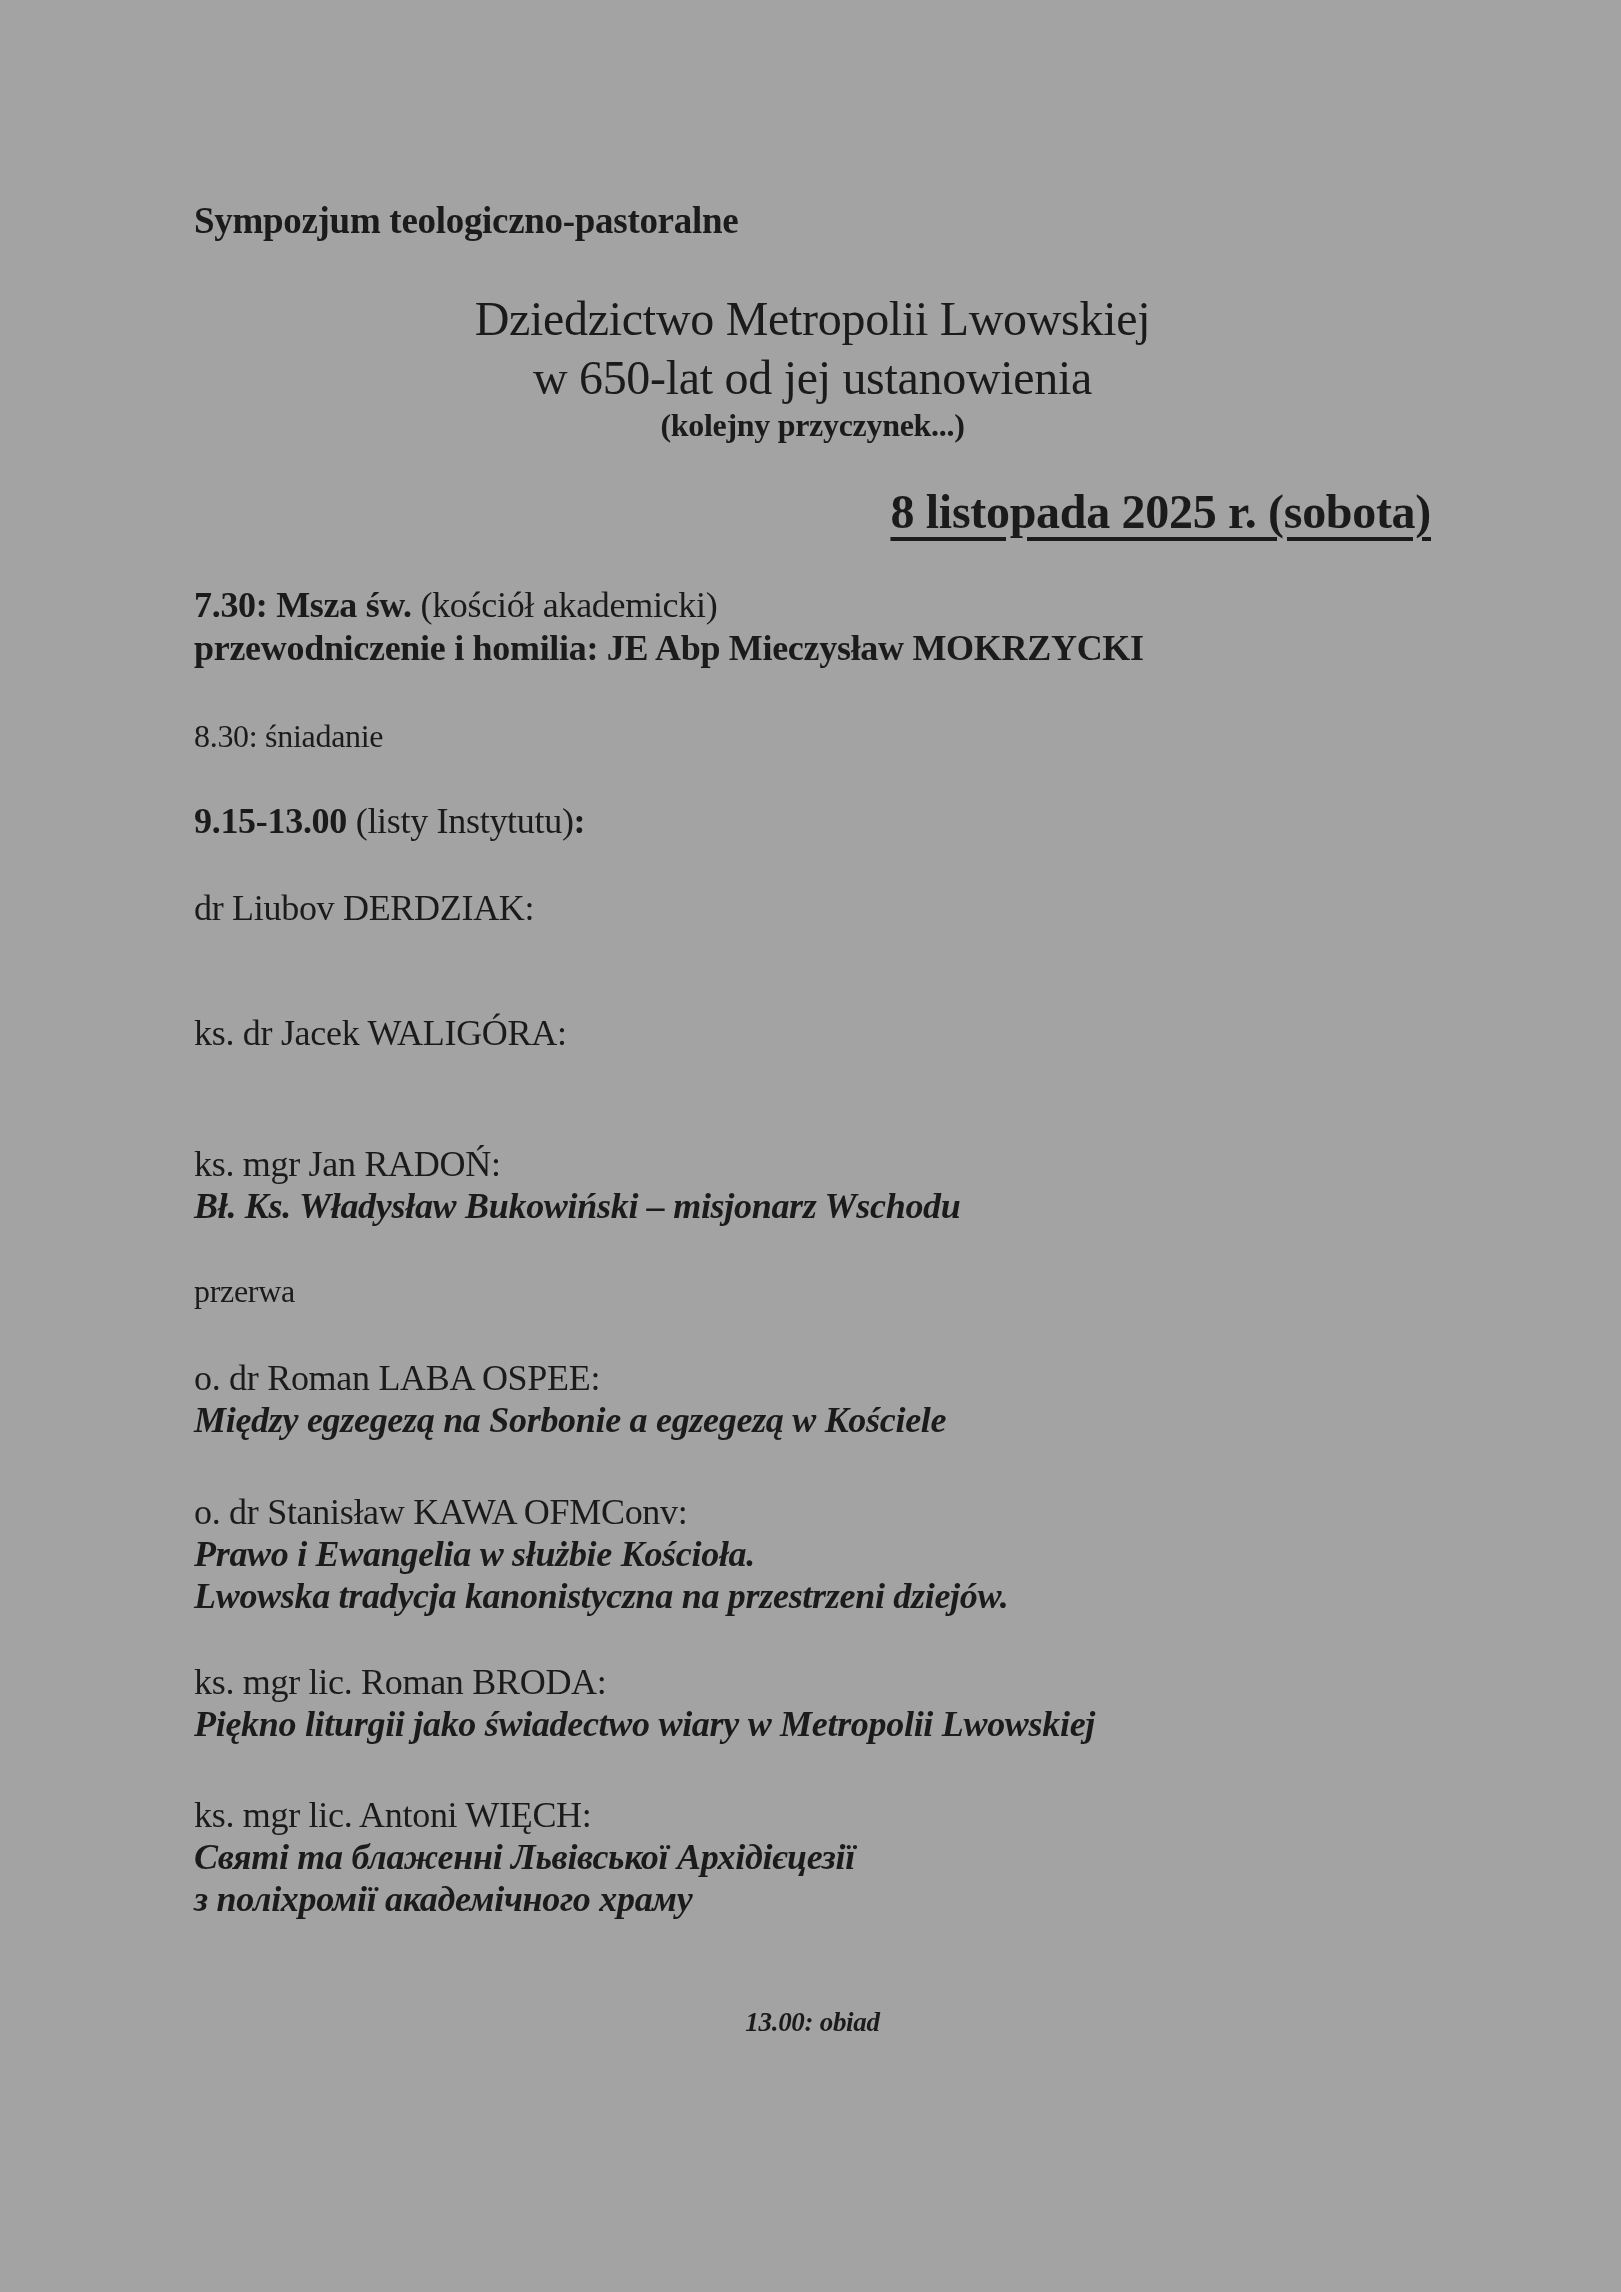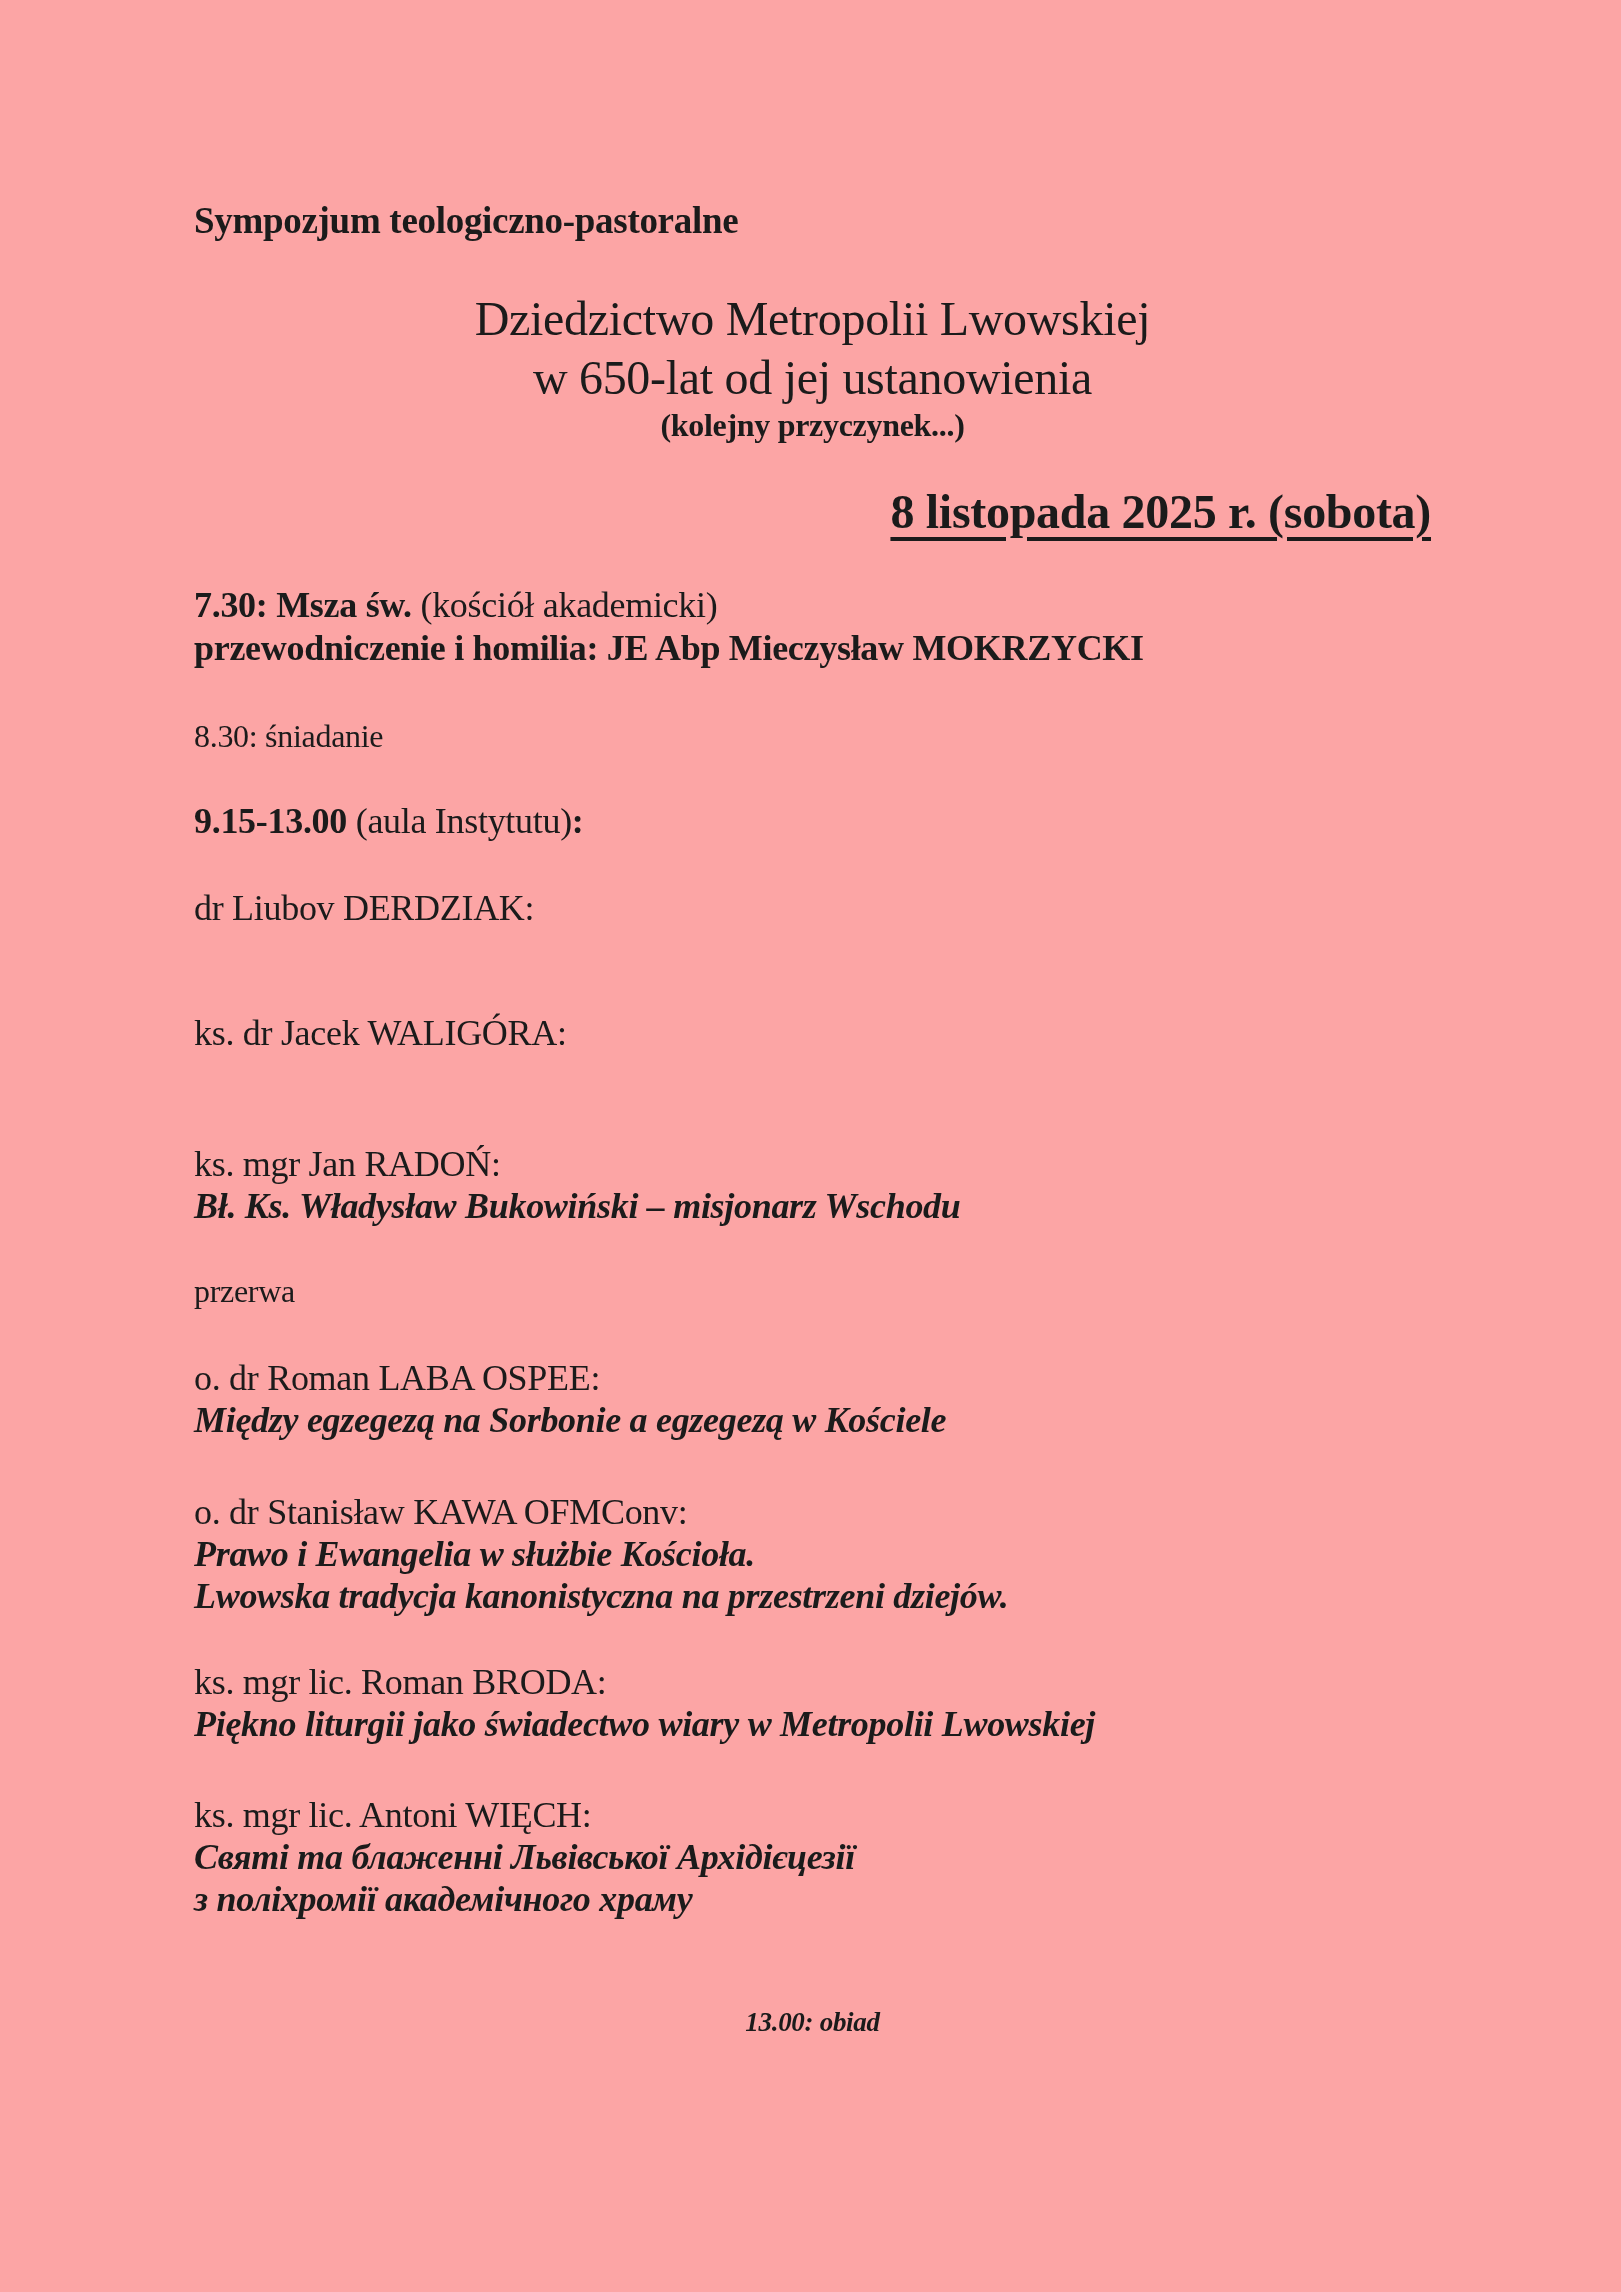--- a/index.html
+++ b/index.html
@@ -4,21 +4,21 @@
 <style>
   html, body {
     margin: 0;
     padding: 0;
     background: #ffffff;
   }
   .page {
     position: relative;
     width: 1621px;
     height: 2293px;
-    background: #fca5a5;
+    background: #a3a3a3;
     color: #1b1b1b;
     font-family: "Liberation Serif", "DejaVu Serif", serif;
     overflow: hidden;
   }
   .line {
     position: absolute;
     left: 194px;
     width: 1237px;
     font-size: 36px;
     line-height: 43px;
@@ -57,21 +57,21 @@
   </div>
 
   <div class="line" style="top:584px">
     <span class="b">7.30: Msza św.</span><span> (kościół akademicki)</span>
   </div>
   <div class="line b" style="top:627px">przewodniczenie i homilia: JE Abp Mieczysław MOKRZYCKI</div>
 
   <div class="line note" style="top:715px">8.30: śniadanie</div>
 
   <div class="line" style="top:800px">
-    <span class="b">9.15-13.00</span><span> (aula Instytutu)</span><span class="b">:</span>
+    <span class="b">9.15-13.00</span><span> (listy Instytutu)</span><span class="b">:</span>
   </div>
 
   <div class="line speaker" style="top:887px">dr Liubov DERDZIAK:</div>
 
   <div class="line speaker" style="top:1012px">ks. dr Jacek WALIGÓRA:</div>
 
   <div class="line speaker" style="top:1143px">ks. mgr Jan RADOŃ:</div>
   <div class="line talk-title" style="top:1185px">Bł. Ks. Władysław Bukowiński – misjonarz Wschodu</div>
 
   <div class="line note" style="top:1270px">przerwa</div>

